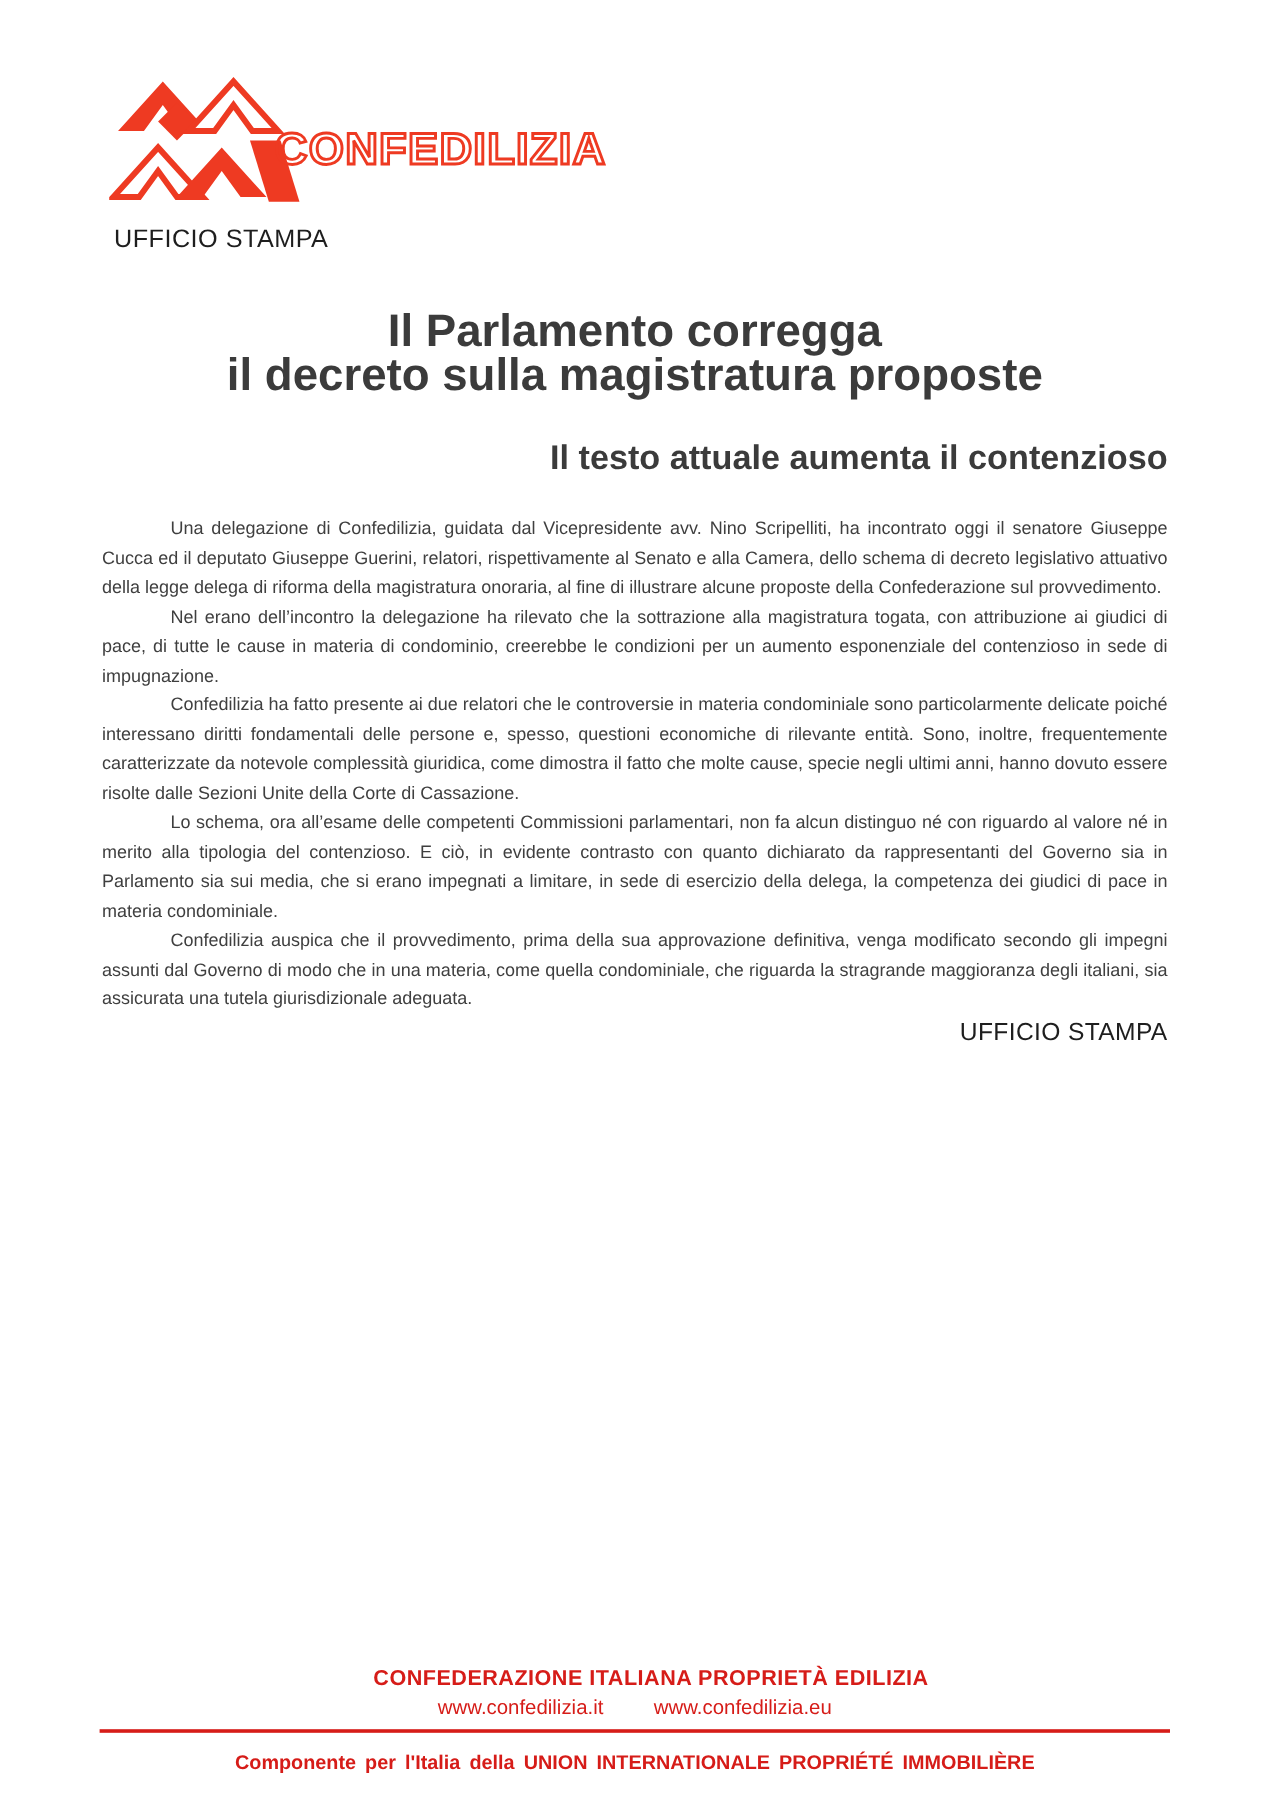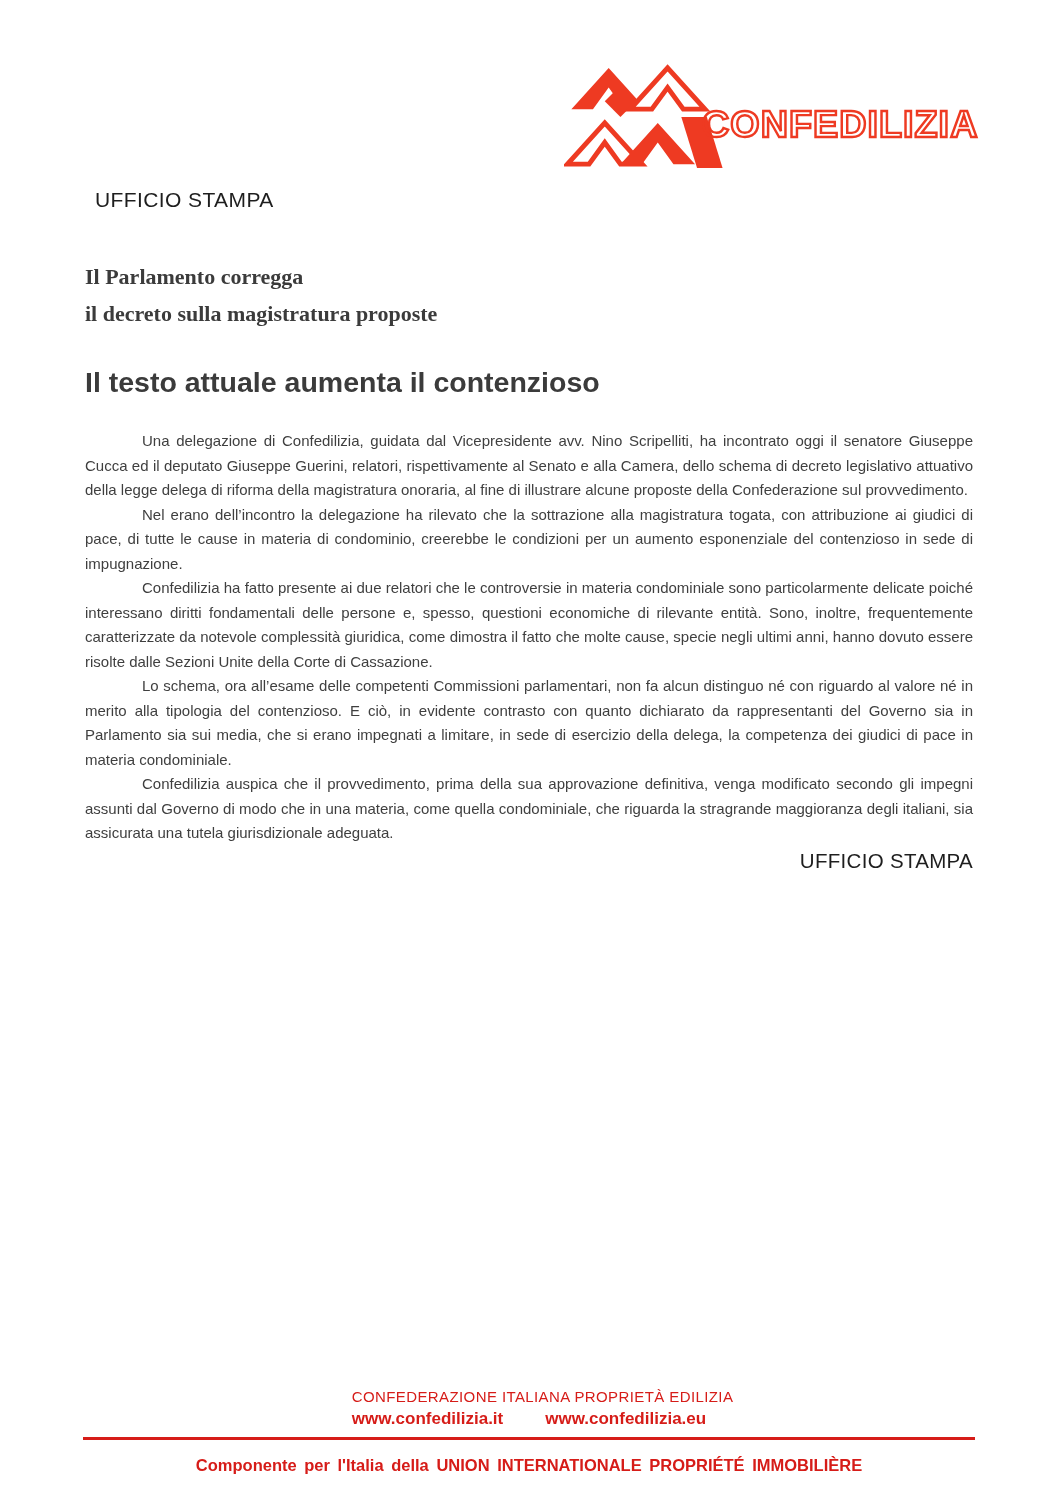--- a/index.html
+++ b/index.html
@@ -14,46 +14,46 @@
     font-family:"Liberation Sans","DejaVu Sans",sans-serif;
     width:1058px;height:1497px;position:relative;overflow:hidden;
   }
   .page{
     width:1058px;height:1497px;position:relative;background:#fff;
     padding:0 85px;
   }
   
   .logo{
     display:flex;align-items:center;
-    margin-top:64px;margin-left:6px;height:108px;justify-content:flex-end;
+    margin-top:64px;margin-left:6px;height:108px;
   }
   .logo-mark{width:162px;height:108px;color:var(--logo-red);flex:0 0 auto;}
   .logo-word{
     font-size:37px;font-weight:700;letter-spacing:1px;
     margin-left:-24px;margin-top:14px;
     color:var(--logo-red);
     transform:scaleX(1.02);transform-origin:left center;
     white-space:nowrap;
   }
   @supports (-webkit-text-stroke: 2px red){
     .logo-word{color:transparent;-webkit-text-stroke:2.4px var(--logo-red);}
   }
   
   .press-label{
     margin-top:16px;margin-left:10px;
     font-size:21px;color:var(--head-text);letter-spacing:.4px;
     font-weight:400;
   }
   
   .title{
-    margin-top:46px;
-    font-size:22px;line-height:37px;font-weight:700;color:#3b3b3b;font-family:Liberation Serif, serif;
+    margin-top:46px;text-align:center;
+    font-size:38px;line-height:37px;font-weight:700;color:#3b3b3b;
   }
   .subtitle{
-    margin-top:34px;text-align:left;
+    margin-top:34px;text-align:right;
     font-size:28.5px;line-height:32px;font-weight:700;color:#3b3b3b;
   }
   
   .body-text{
     margin-top:31px;
     font-size:15px;line-height:24.5px;color:var(--body-text);
     text-align:justify;
   }
   .body-text p{text-indent:57px;}
   
@@ -63,27 +63,27 @@
   .signature{
     margin-top:3px;text-align:right;font-size:20.5px;color:var(--head-text);
     letter-spacing:.3px;
   }
   
   .footer{
     position:absolute;left:0;right:0;top:1324px;
     color:var(--footer-red);text-align:center;
   }
   .footer-org{
-    font-size:15px;font-weight:400;letter-spacing:.4px;padding-left:27px;
+    font-size:18px;font-weight:700;letter-spacing:.4px;padding-left:27px;
   }
   .footer-address{
     margin-top:7px;font-size:15.5px;font-weight:700;letter-spacing:.1px;
   }
   .footer-sites{
-    margin-top:4px;font-size:17px;font-weight:700;
+    margin-top:4px;font-size:17px;font-weight:400;
   }
   .footer-sites .site-gap{display:inline-block;width:42px;}
   .footer-rule{
     margin:8px auto 0 auto;width:892px;height:0;
     border-top:3px solid var(--footer-red);
   }
   .footer-membership{
     margin-top:16px;font-size:16.5px;font-weight:700;word-spacing:3px;
   }
 </style>

